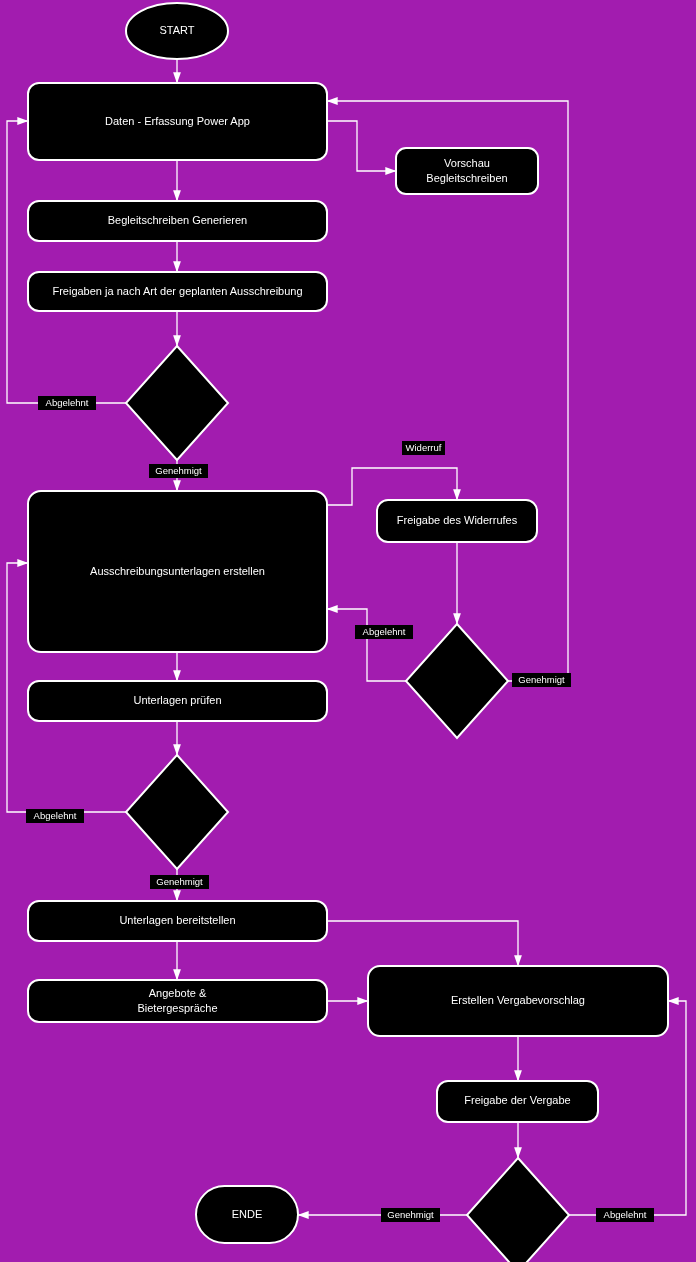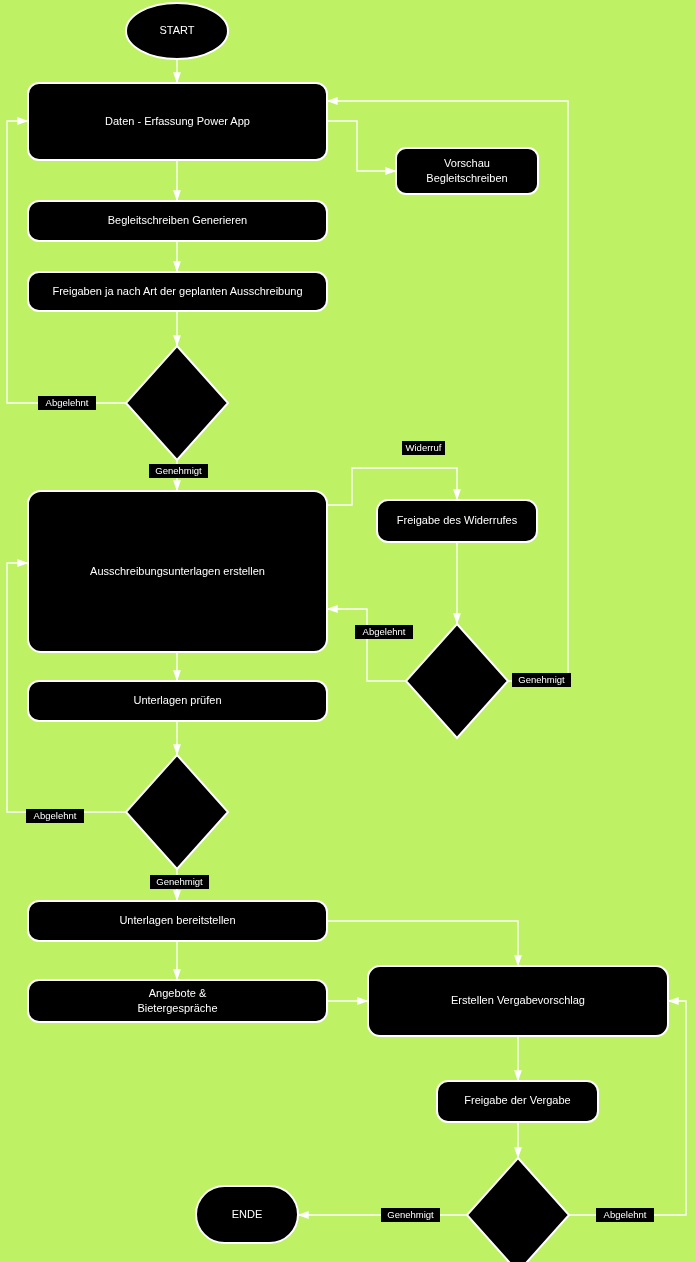--- a/index.html
+++ b/index.html
@@ -11,21 +11,21 @@
   body {
     width: 696px;
     height: 1262px;
     overflow: hidden;
     font-family: "Liberation Sans", sans-serif;
   }
   #chart-root {
     position: relative;
     width: 696px;
     height: 1262px;
-    background: #bef264;
+    background: #a21caf;
   }
   svg#flow {
     position: absolute;
     top: 0;
     left: 0;
     width: 696px;
     height: 1262px;
     display: block;
   }
   .node-shape {

